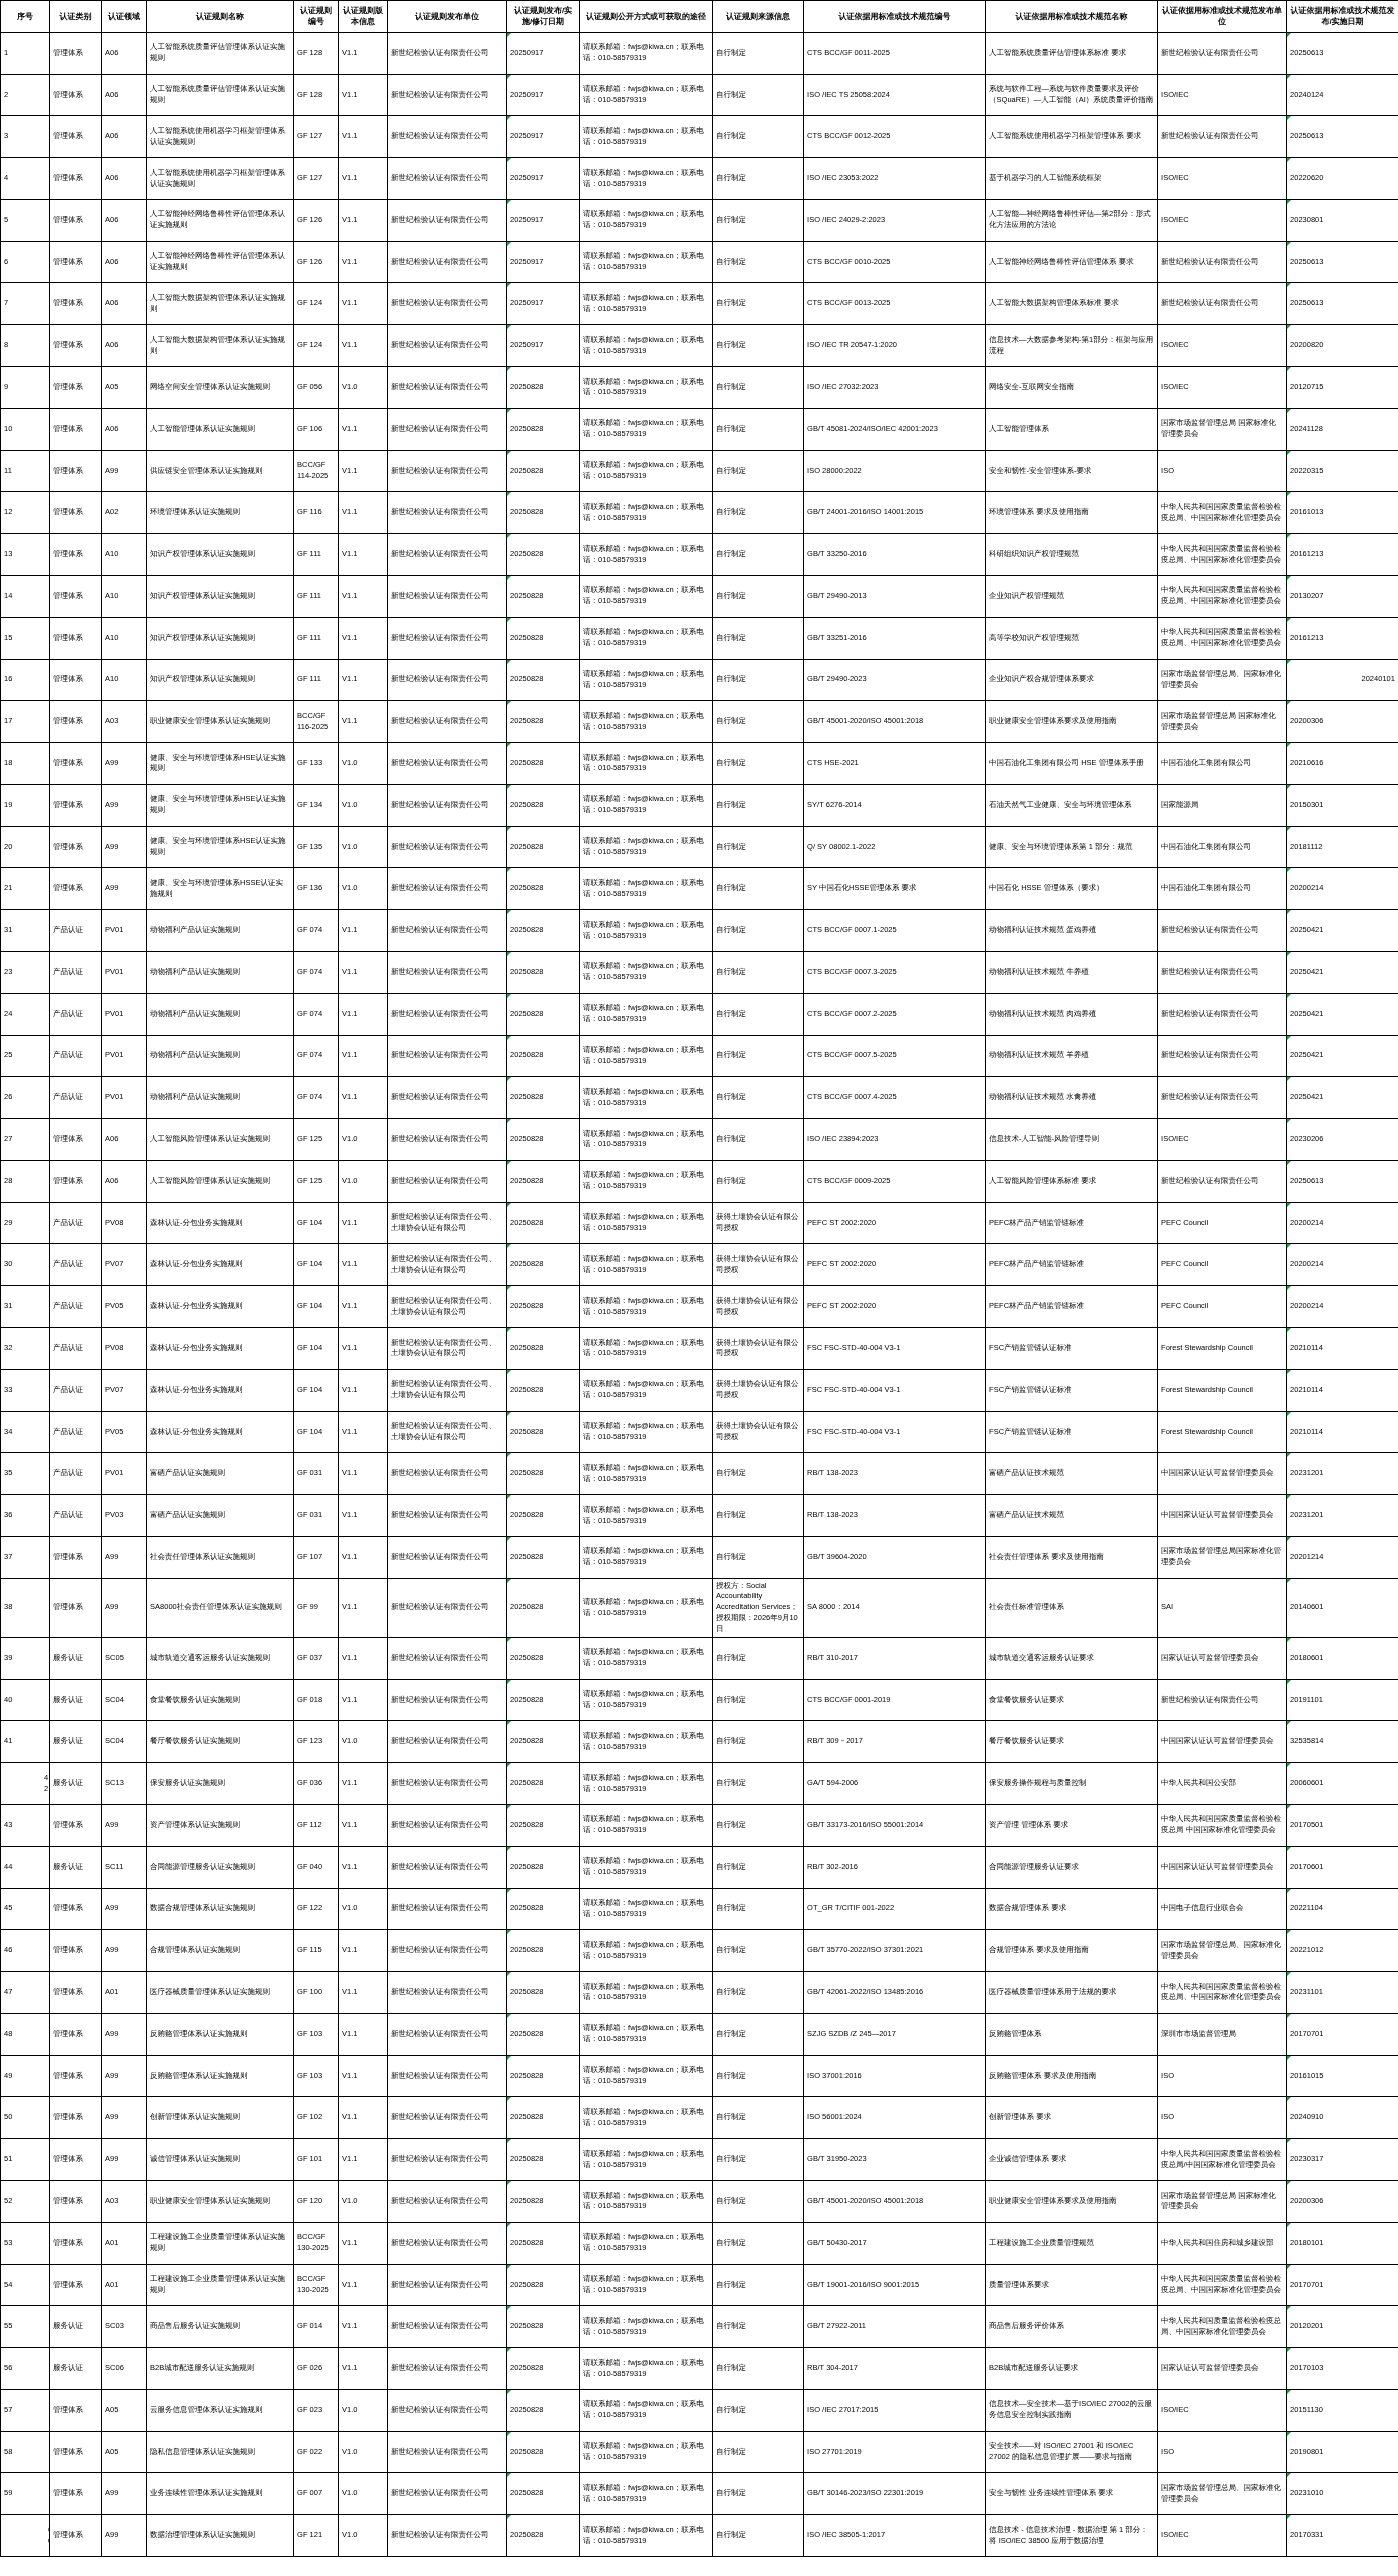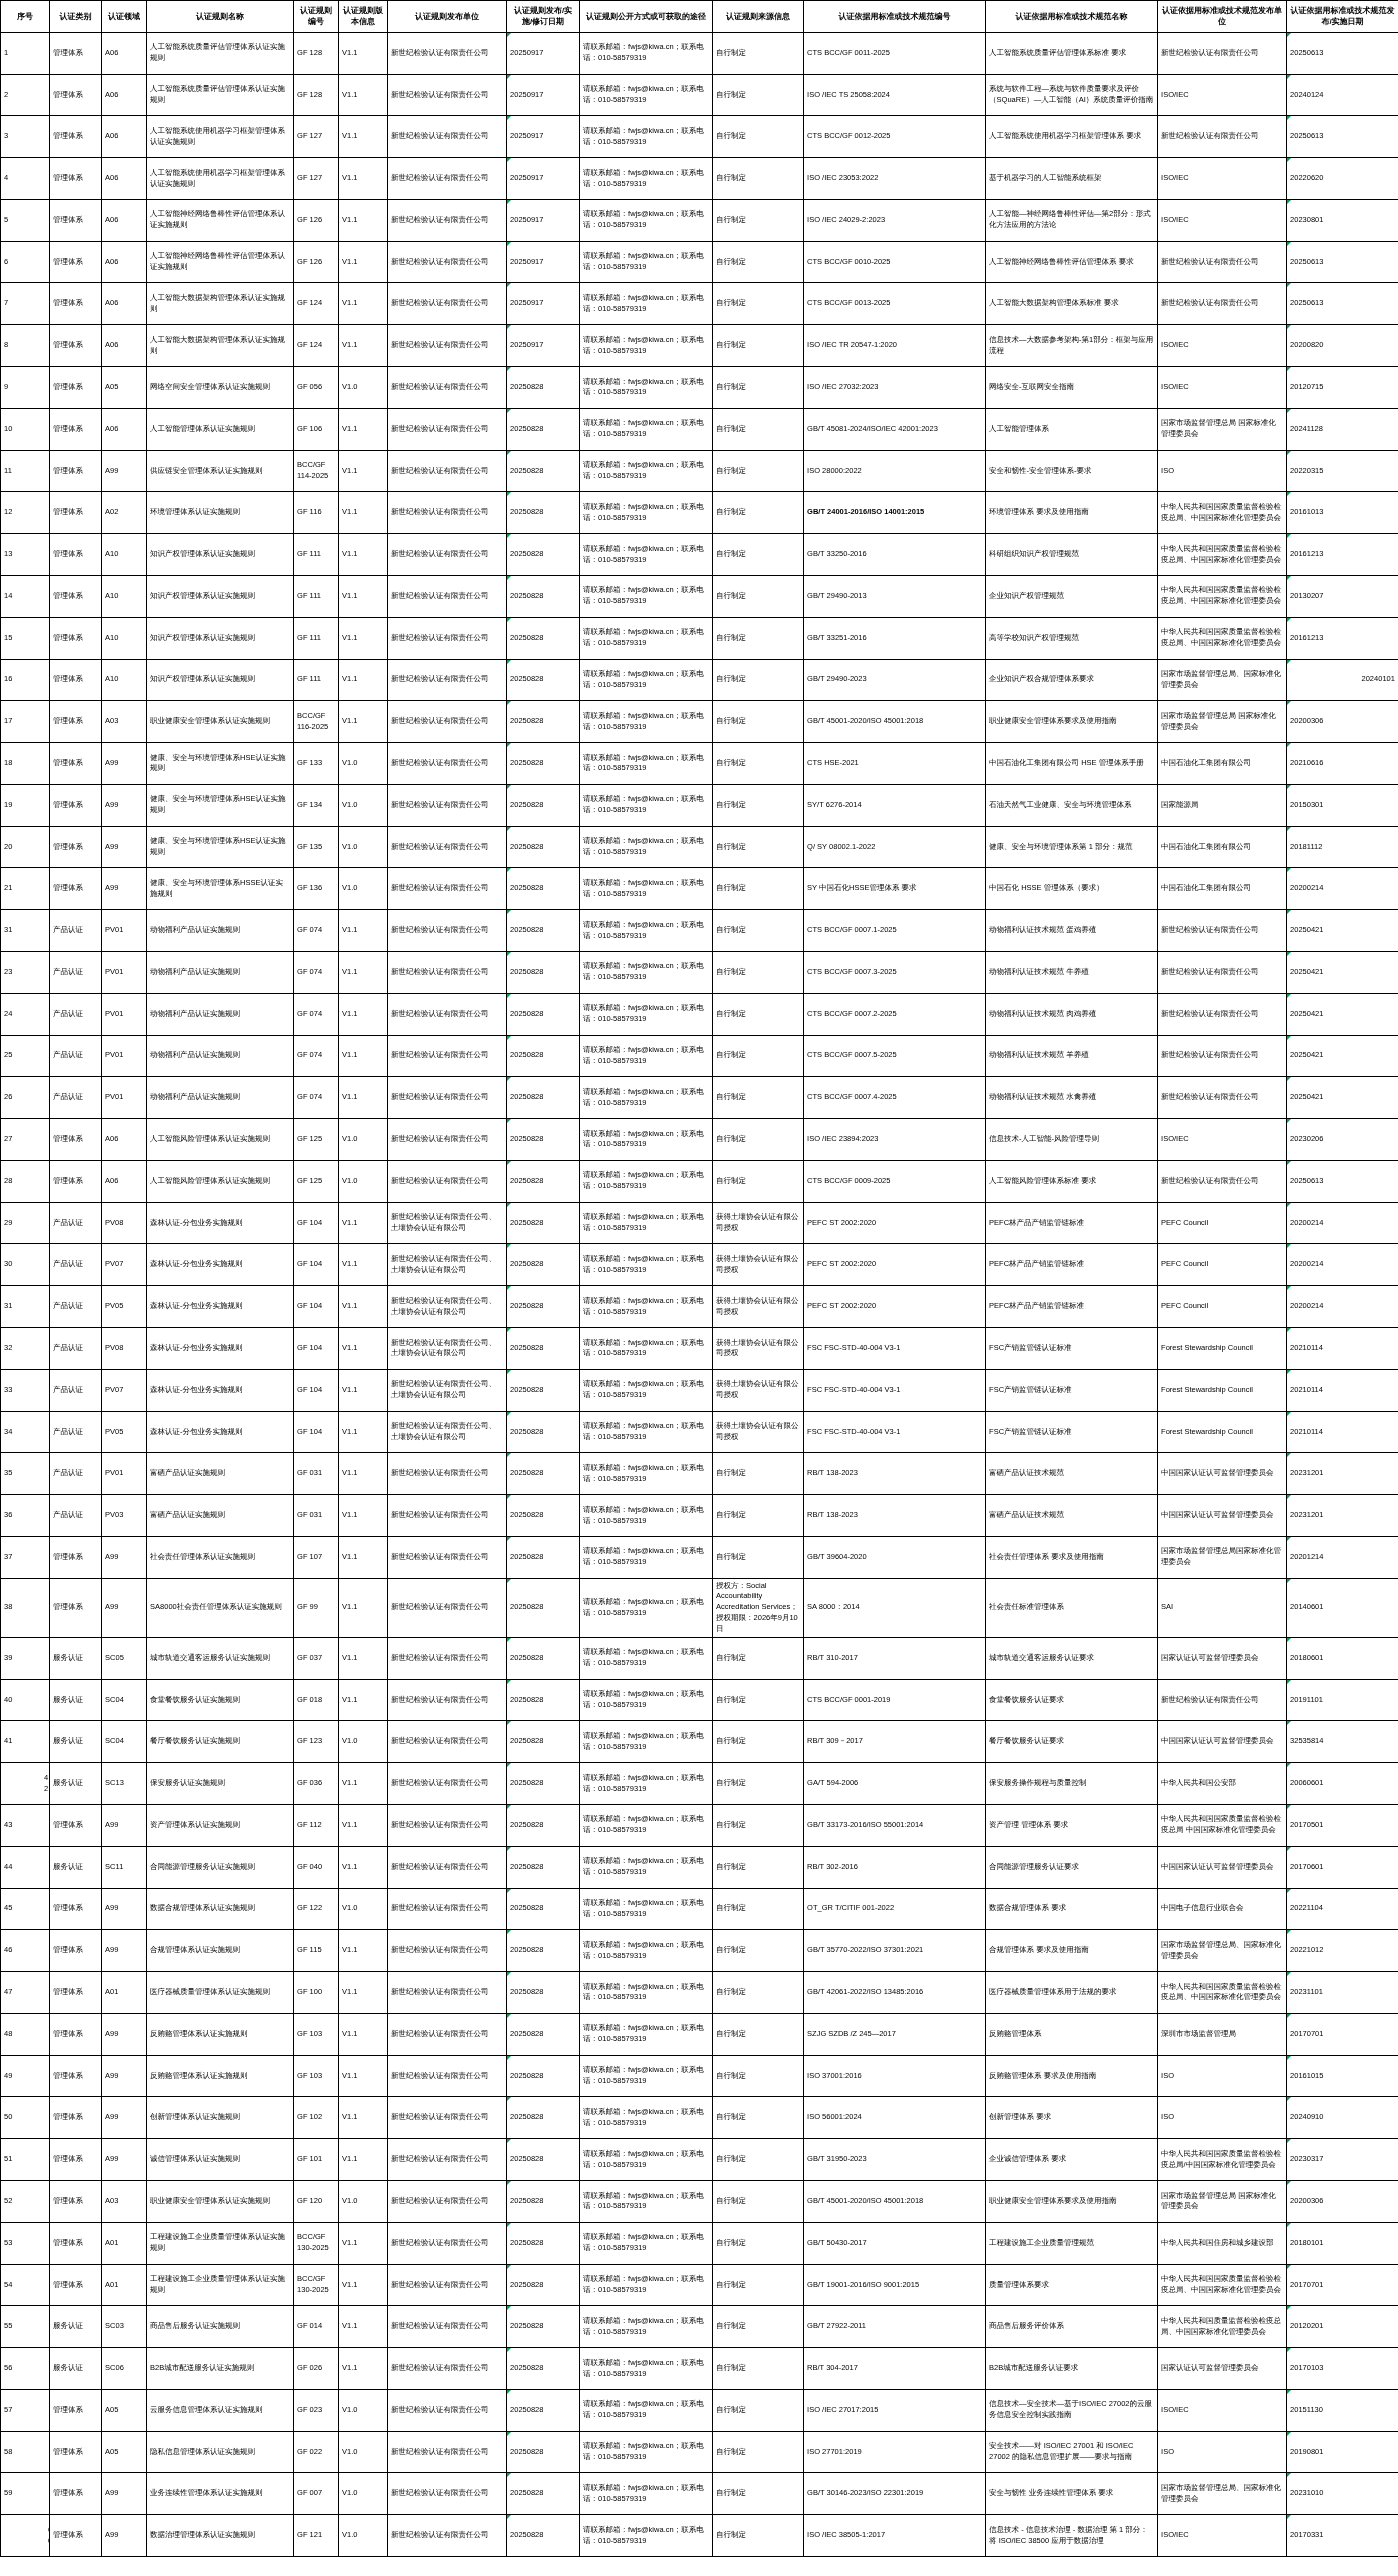--- a/index.html
+++ b/index.html
@@ -276,21 +276,21 @@
         <td class="c-seq" style="height: 37px;"><span>12</span></td>
         <td style="height: 37px;"><span>管理体系</span></td>
         <td style="height: 37px;"><span>A02</span></td>
         <td style="height: 37px;"><span>环境管理体系认证实施规则</span></td>
         <td style="height: 37px;"><span>GF 116</span></td>
         <td style="height: 37px;"><span>V1.1</span></td>
         <td style="height: 37px;"><span>新世纪检验认证有限责任公司</span></td>
         <td style="height: 37px;"><span class="green-flag" style="border-top-color: rgb(0, 165, 80);"></span><span>20250828</span></td>
         <td style="height: 37px;"><span>请联系邮箱：fwjs@kiwa.cn；联系电话：010-58579319</span></td>
         <td style="height: 37px;"><span>自行制定</span></td>
-        <td style="height: 37px; font-weight: bold;"><span>GB/T 24001-2016/ISO 14001:2015</span></td>
+        <td style="height: 37px;"><span>GB/T 24001-2016/ISO 14001:2015</span></td>
         <td style="height: 37px;"><span>环境管理体系 要求及使用指南</span></td>
         <td style="height: 37px;"><span>中华人民共和国国家质量监督检验检疫总局、中国国家标准化管理委员会</span></td>
         <td style="height: 37px;"><span class="green-flag" style="border-top-color: rgb(0, 165, 80);"></span><span>20161013</span></td>
       </tr>
       <tr>
         <td class="c-seq" style="height: 37px;"><span>13</span></td>
         <td style="height: 37px;"><span>管理体系</span></td>
         <td style="height: 37px;"><span>A10</span></td>
         <td style="height: 37px;"><span>知识产权管理体系认证实施规则</span></td>
         <td style="height: 37px;"><span>GF 111</span></td>

